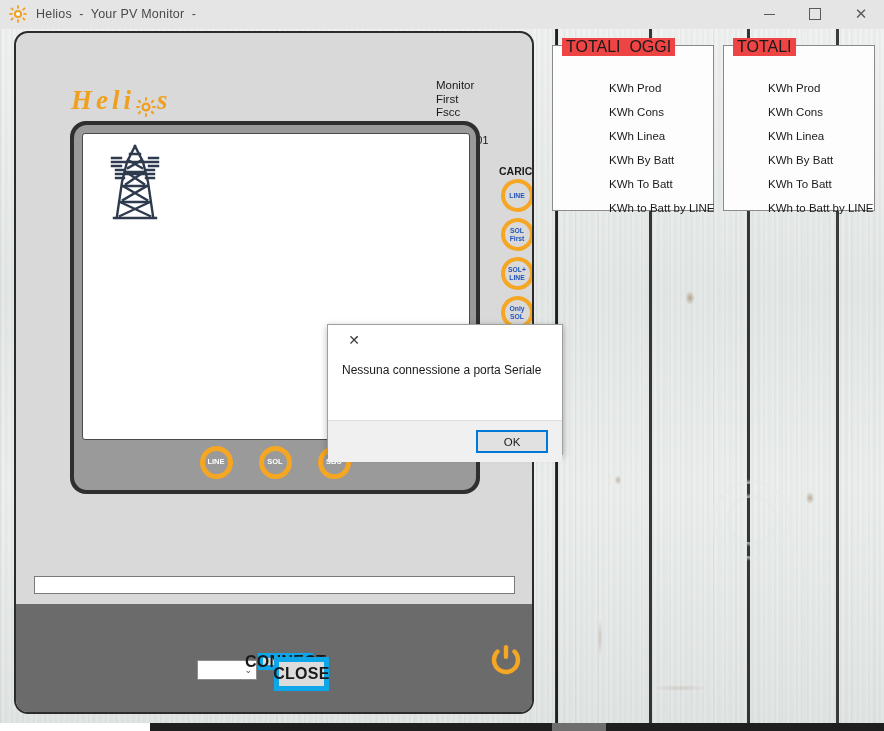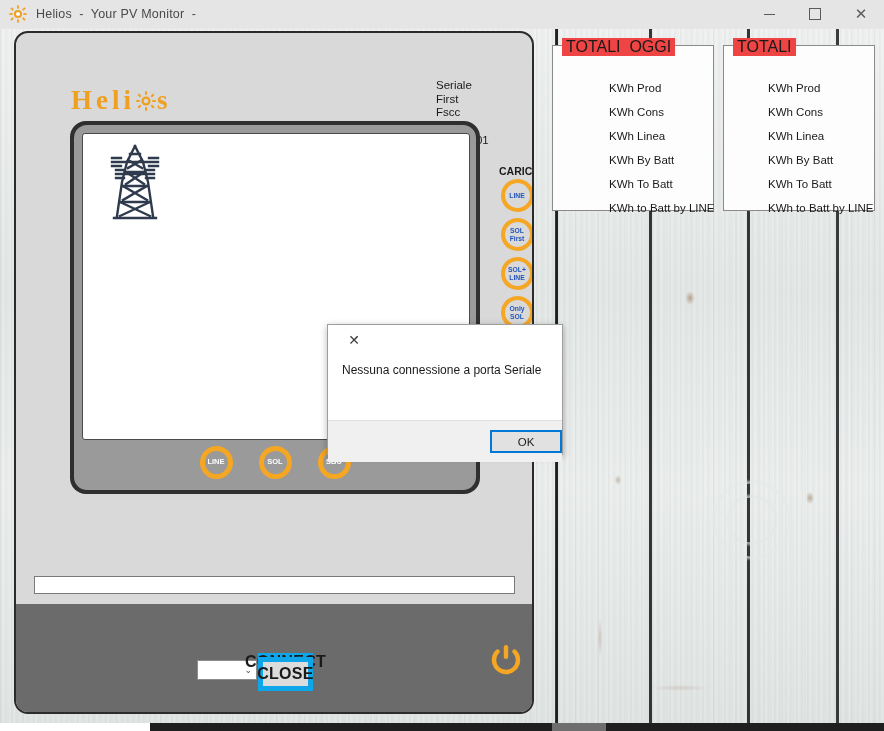--- a/index.html
+++ b/index.html
@@ -103,21 +103,21 @@
     overflow: hidden;
     z-index: 20;
   }
 
   .logo {
     position: absolute; left: 55px; top: 52px;
     font-family: "Liberation Serif", serif;
     font-size: 27px; font-weight: bold;
     color: #f0a020;
     letter-spacing: 4px;
-    display: flex; align-items: flex-start;
+    display: flex; align-items: center; font-style: italic;
   }
   .logo .sunchar {
     position: relative;
     display: inline-block;
     width: 20px; height: 20px;
     margin: 0 1px;
     transform: translateY(2px);
   }
 
   .hdr-info {
@@ -222,21 +222,21 @@
   .winbtn {
     position: absolute;
     background: #dcdcdc;
     border: 5px solid #0ea5e9;
     box-sizing: border-box;
     font-size: 16px; font-weight: bold; color: #1a1a1a;
     display: flex; align-items: center; justify-content: center;
     letter-spacing: .3px;
   }
   .btn-connect { left: 242px; bottom: 42px; width: 55px; height: 17px; }
-  .btn-close   { left: 242px; bottom: 21px; width: 55px; height: 34px; }
+  .btn-close   { left: 258px; bottom: 21px; width: 55px; height: 34px; }
   .power { position: absolute; left: 470px; bottom: 28px; }
 
   
   .groupbox {
     position: absolute;
     background: #fdfdfd;
     border: 1px solid #8a8a8a;
     box-sizing: border-box;
     z-index: 25;
   }
@@ -285,20 +285,21 @@
   .dlg-body {
     height: 57px;
     padding: 8px 14px 0 14px;
     font-size: 12px; color: #1a1a1a;
   }
   .dlg-foot {
     height: 41px;
     background: #f0f0f0;
     border-top: 1px solid #dfdfdf;
     display: flex; align-items: center; justify-content: flex-end;
+    padding-right: 14px;
   }
   .dlg-ok {
     width: 72px; height: 23px;
     background: #e1e1e1;
     border: 2px solid #0078d7;
     box-sizing: border-box;
     font-size: 11.5px; color: #1a1a1a;
     display: flex; align-items: center; justify-content: center;
   }
 
@@ -370,21 +371,21 @@
               <rect x="15.5" y="2.8" width="2" height="3.4" transform="rotate(45 16.5 4.5)"></rect>
             </g>
           </g>
           <circle cx="10" cy="10" r="2.3" fill="#d9d9d9"></circle>
         </svg>
       </span>
       <span>s</span>
     </div>
 
     <div class="hdr-info">
-      <div>Seriale</div>
+      <div>Monitor</div>
       <div>First</div>
       <div>Fscc</div>
     </div>
     <div class="hdr-date">venerdì 19 giugno 2020</div>
     <div class="hdr-time">10.04.01</div>
 
     <div class="monitor">
       <div class="monitor-inner">
         <div class="screen">
           <div class="pylon">

